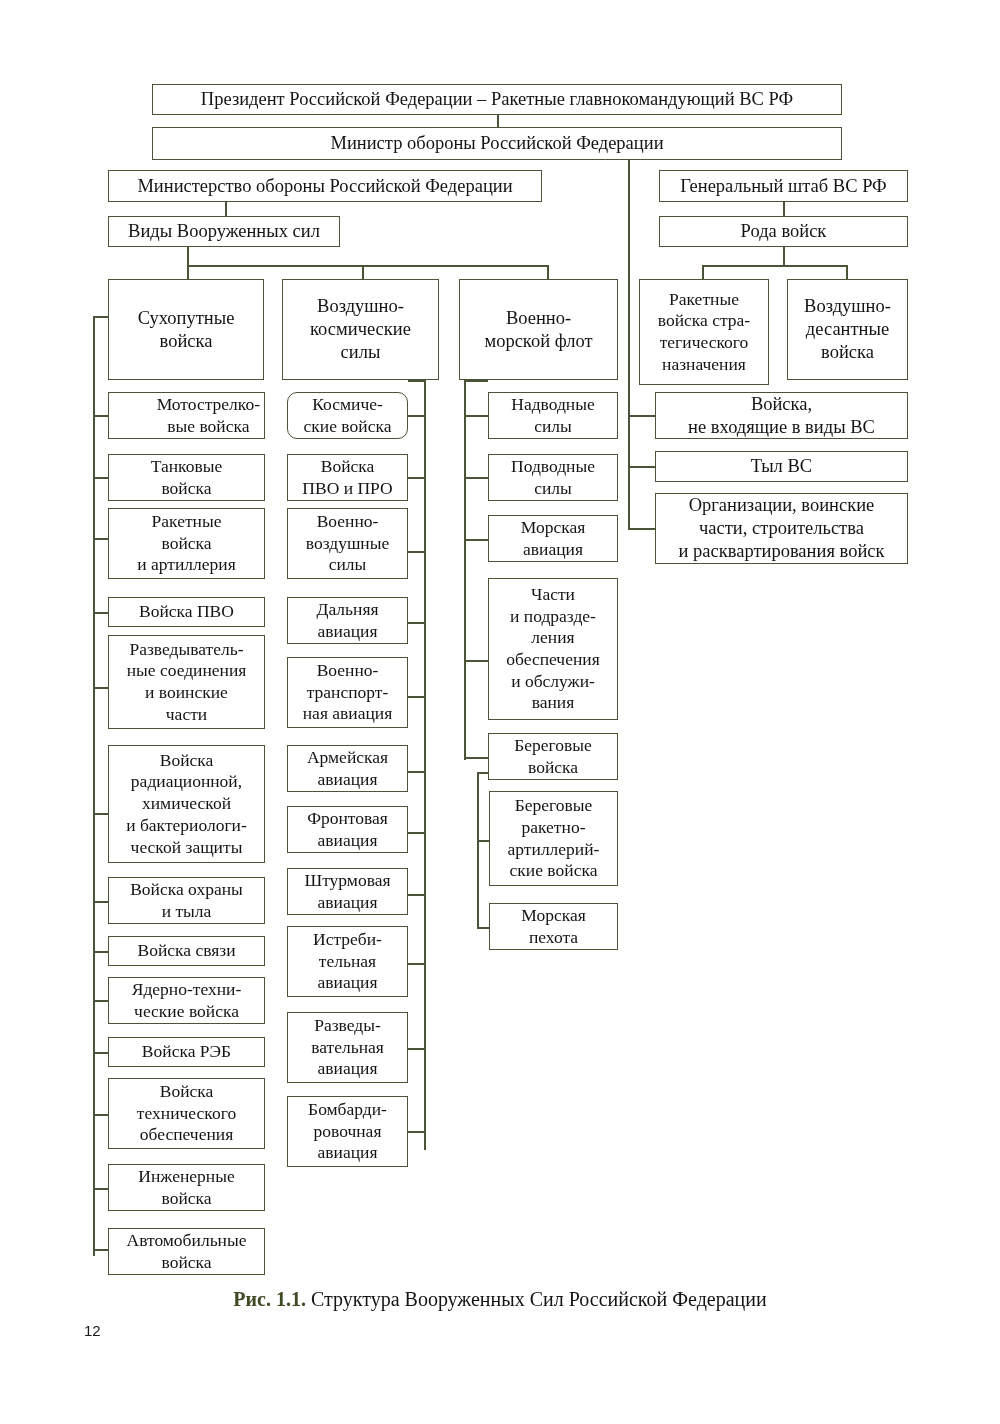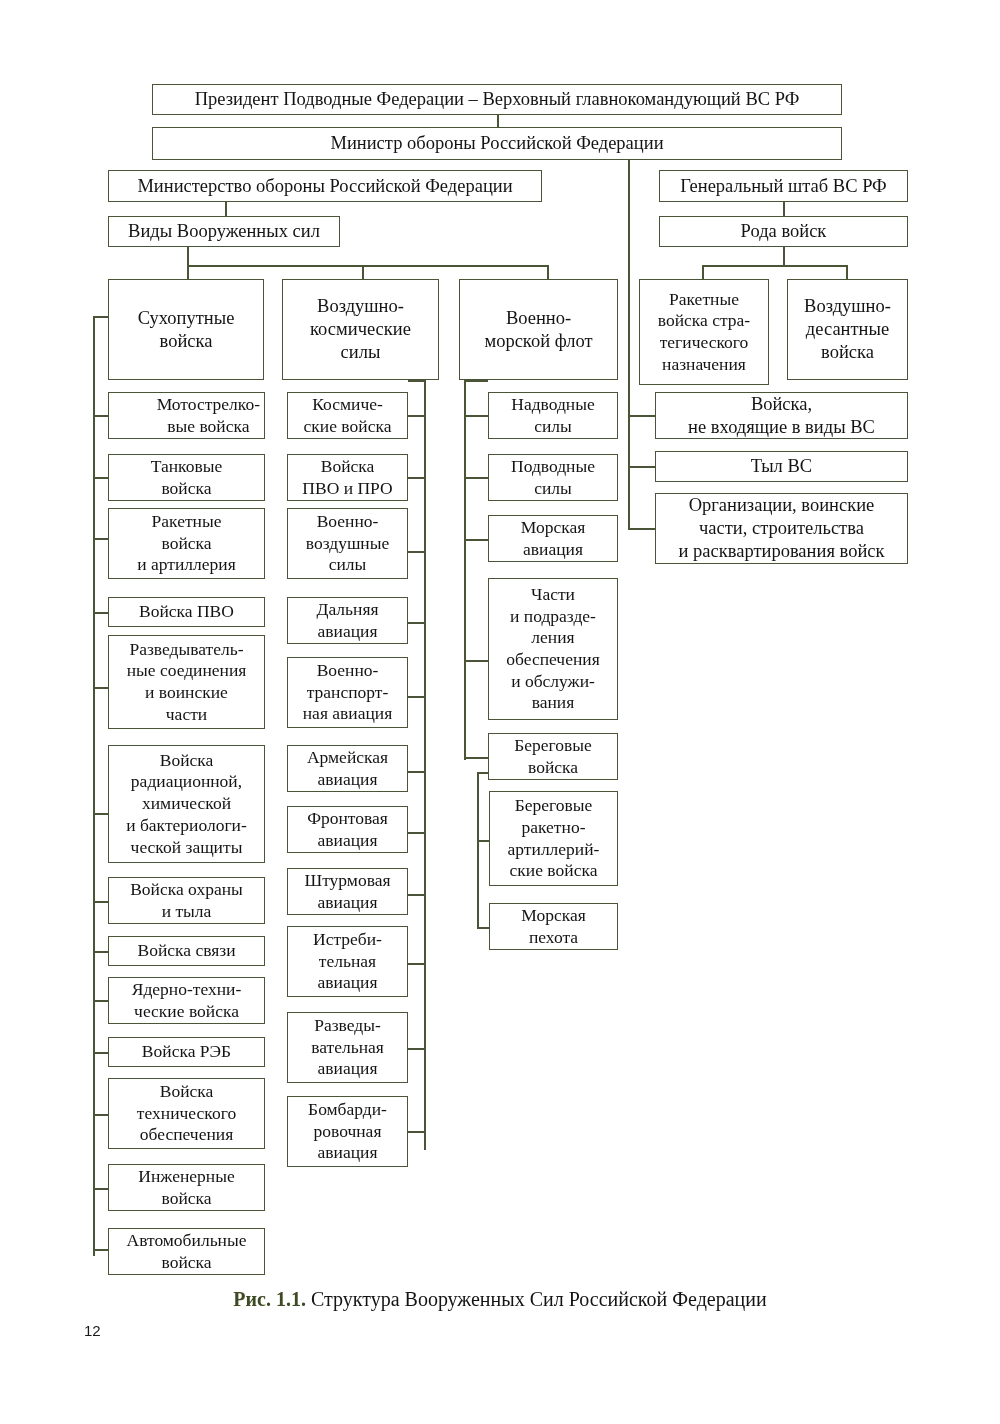--- a/index.html
+++ b/index.html
@@ -143,21 +143,21 @@
   <div class="ln lnh" style="left:477px; top:772px; width:12px;"></div>
   <div class="ln lnh" style="left:477px; top:840px; width:12px;"></div>
   <div class="ln lnh" style="left:477px; top:927px; width:12px;"></div>
 
   <div class="ln lnv" style="left:628px; top:384px; height:145px;"></div>
   <div class="ln lnh" style="left:628px; top:415px; width:27px;"></div>
   <div class="ln lnh" style="left:628px; top:466px; width:27px;"></div>
   <div class="ln lnh" style="left:628px; top:528px; width:27px;"></div>
 
   <div class="box fs18" style="left:152px; top:84px; width:690px; height:31px;">
-    <span>Президент Подводные Федерации – Верховный главнокомандующий ВС РФ</span>
+    <span>Президент Российской Федерации – Ракетные главнокомандующий ВС РФ</span>
   </div>
 
   <div class="box fs18" style="left:152px; top:127px; width:690px; height:33px;">
     <span>Министр обороны Российской Федерации</span>
   </div>
 
   <div class="box fs18" style="left:108px; top:170px; width:434px; height:32px;">
     <span>Министерство обороны Российской Федерации</span>
   </div>
 
@@ -252,21 +252,21 @@
   </div>
   <div class="box fs17" style="left:108px; top:1164px; width:157px; height:47px;">
     <span>Инженерные
 войска</span>
   </div>
   <div class="box fs17" style="left:108px; top:1228px; width:157px; height:47px;">
     <span>Автомобильные
 войска</span>
   </div>
 
-  <div class="box fs17" style="left:287px; top:392px; width:121px; height:47px;">
+  <div class="box fs17" style="left:287px; top:392px; width:121px; height:47px;border-radius:10px;">
     <span>Космиче-
 ские войска</span>
   </div>
   <div class="box fs17" style="left:287px; top:454px; width:121px; height:47px;">
     <span>Войска
 ПВО и ПРО</span>
   </div>
   <div class="box fs17" style="left:287px; top:508px; width:121px; height:71px;">
     <span>Военно-
 воздушные

